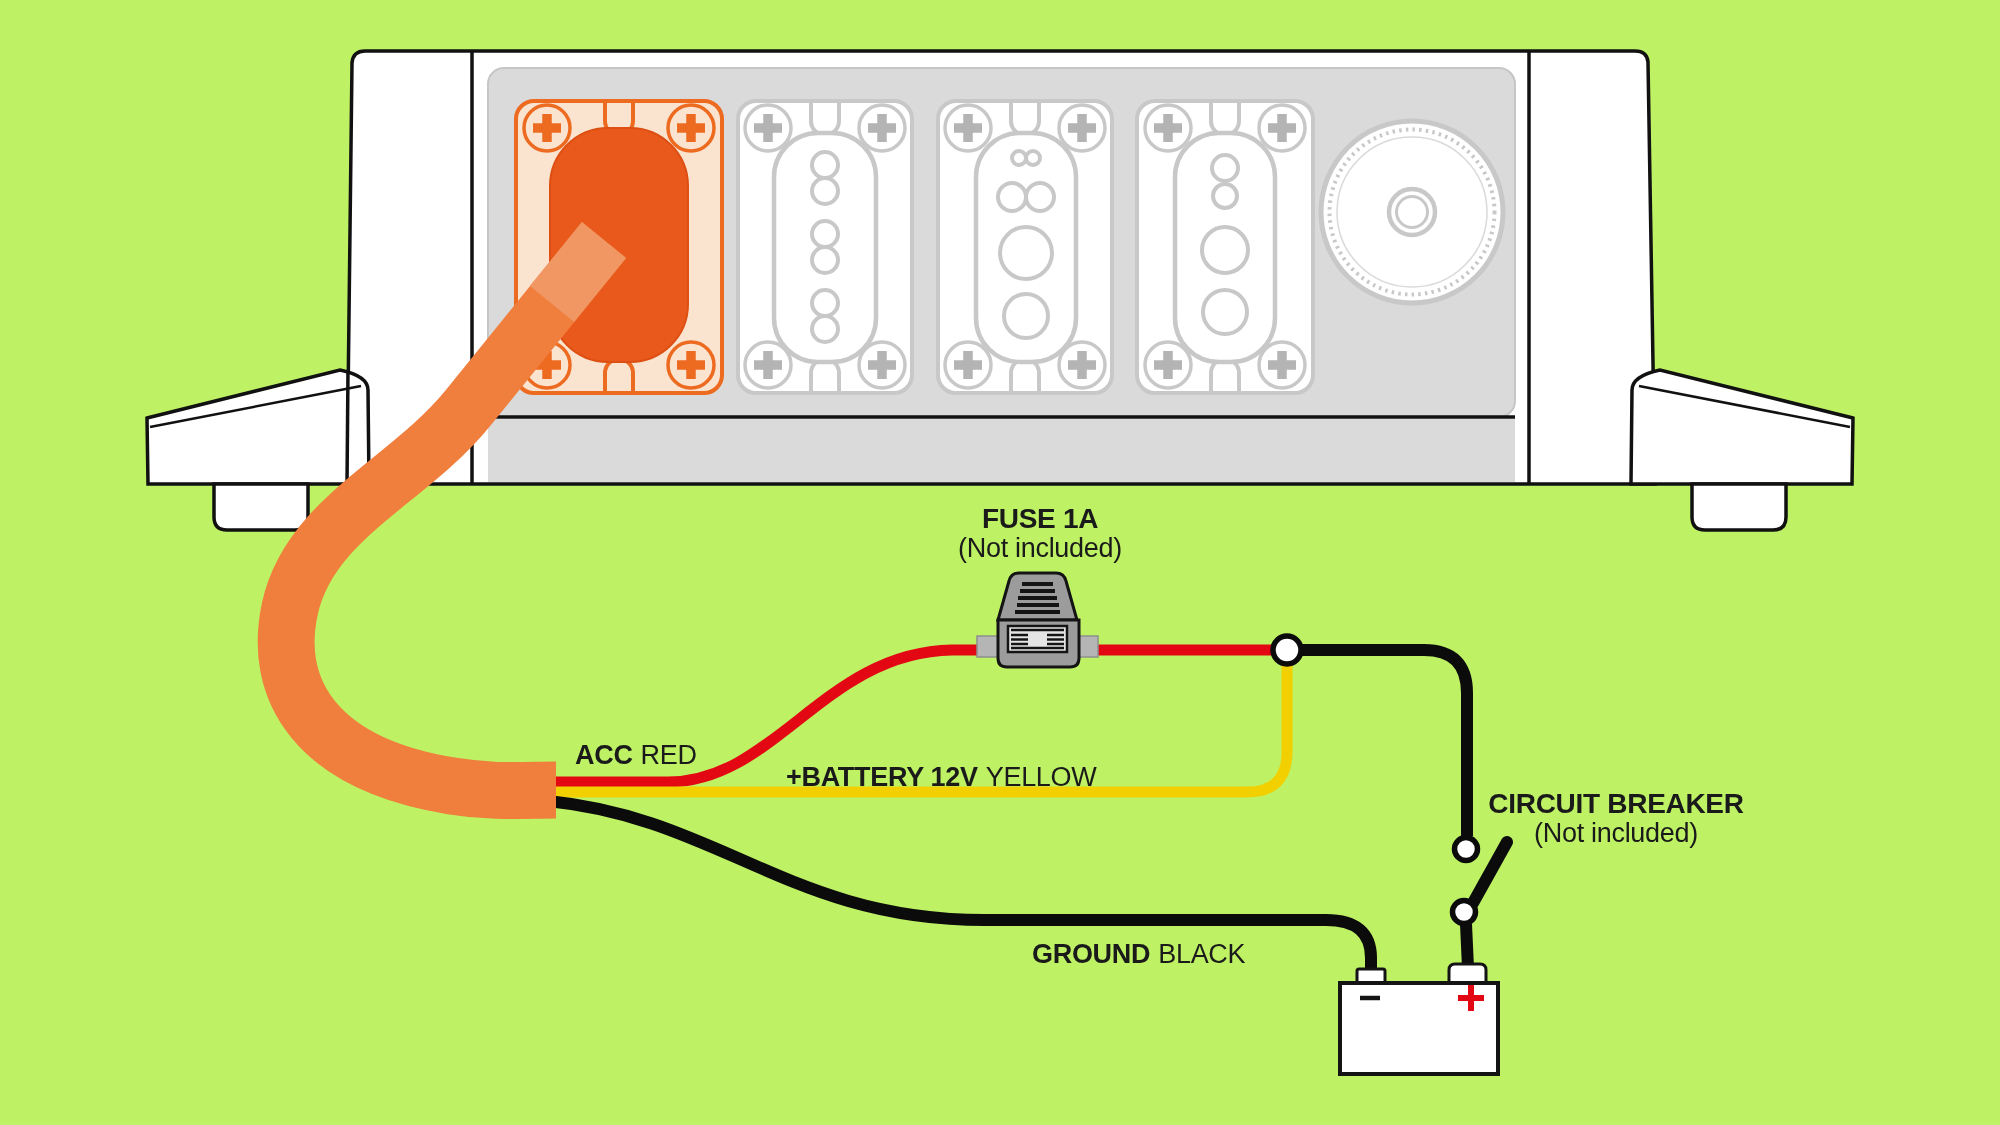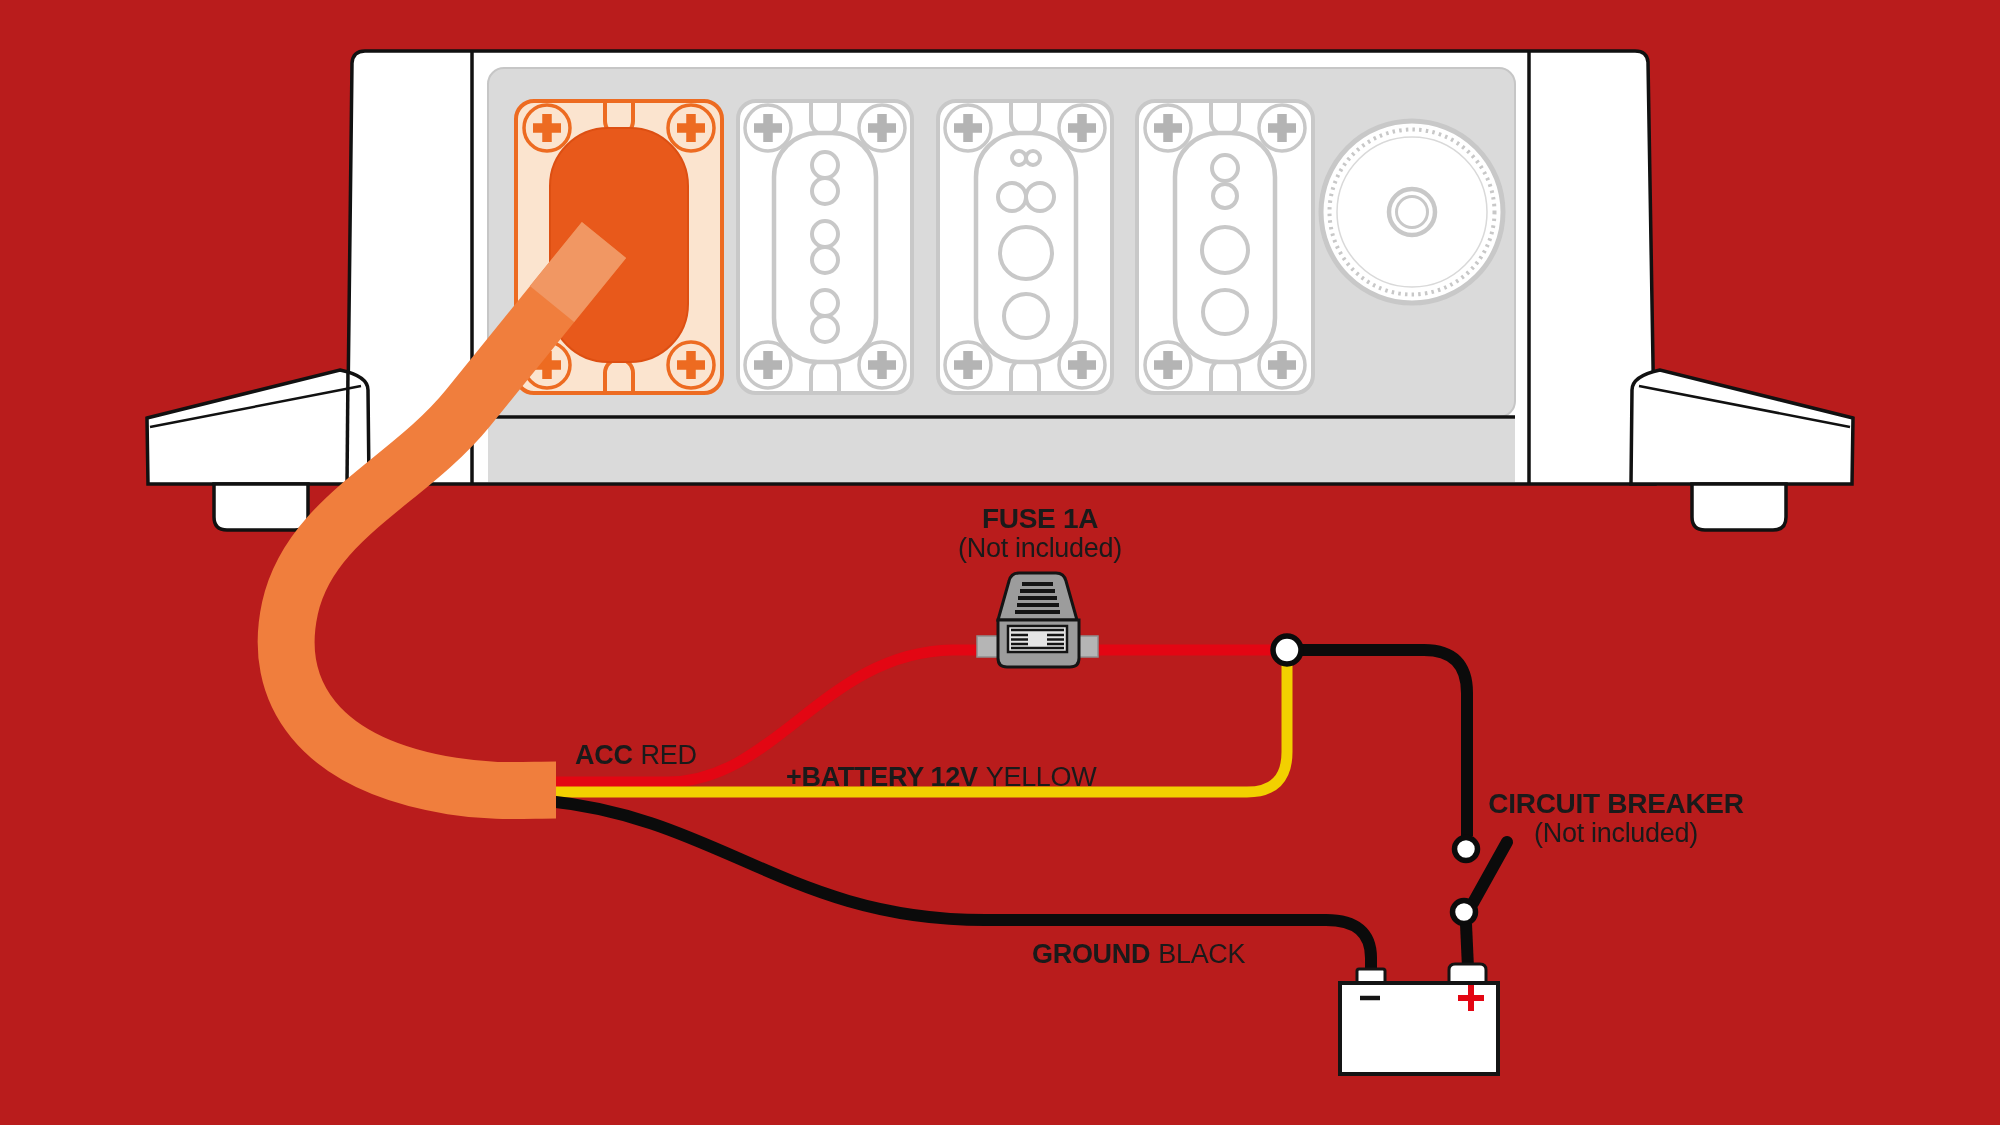--- a/index.html
+++ b/index.html
@@ -1,16 +1,16 @@
 <!DOCTYPE html>
 <html style="--case-stroke: #111111; --panel-fill: #dadada; --panel-stroke: #c6c6c6; --connector-stroke: #c8c8c8; --screw-gray: #b4b4b4; --orange: #ed6b21; --orange-plate-fill: #fbe4cf; --orange-plug: #e8591b; --cable-orange: #f07e3d; --cable-orange-light: #f19763; --wire-red: #e30613; --wire-yellow: #f2d000; --wire-black: #0b0b0b; --fuse-gray: #9c9c9c; --fuse-tab-gray: #b5b5b5; --fuse-window: #e4e4e4; --battery-plus-red: #e30613;"><head>
 <meta charset="utf-8">
 <style>
   html,body{margin:0;padding:0;background:#ffffff;}
-  .stage{width:2000px;height:1125px;position:relative;background:#b91c1c;overflow:hidden;}
+  .stage{width:2000px;height:1125px;position:relative;background:#bef264;overflow:hidden;}
   svg text{font-family:"Liberation Sans","DejaVu Sans",sans-serif;fill:#1a1a1a;letter-spacing:-0.3px;}
   .t-bold{font-weight:700;}
   .t-reg{font-weight:400;}
   .case{fill:#ffffff;stroke:var(--case-stroke);stroke-width:3.5;}
   .caseline{stroke:var(--case-stroke);stroke-width:3.5;fill:none;}
   .panel{fill:var(--panel-fill);stroke:var(--panel-stroke);stroke-width:2;}
   .strip{fill:var(--panel-fill);}
   .plate{fill:#ffffff;stroke:var(--connector-stroke);stroke-width:4;}
   .plate-orange{fill:var(--orange-plate-fill);stroke:var(--orange);stroke-width:4;}
   .obround{fill:#ffffff;stroke:var(--connector-stroke);stroke-width:4.5;}

